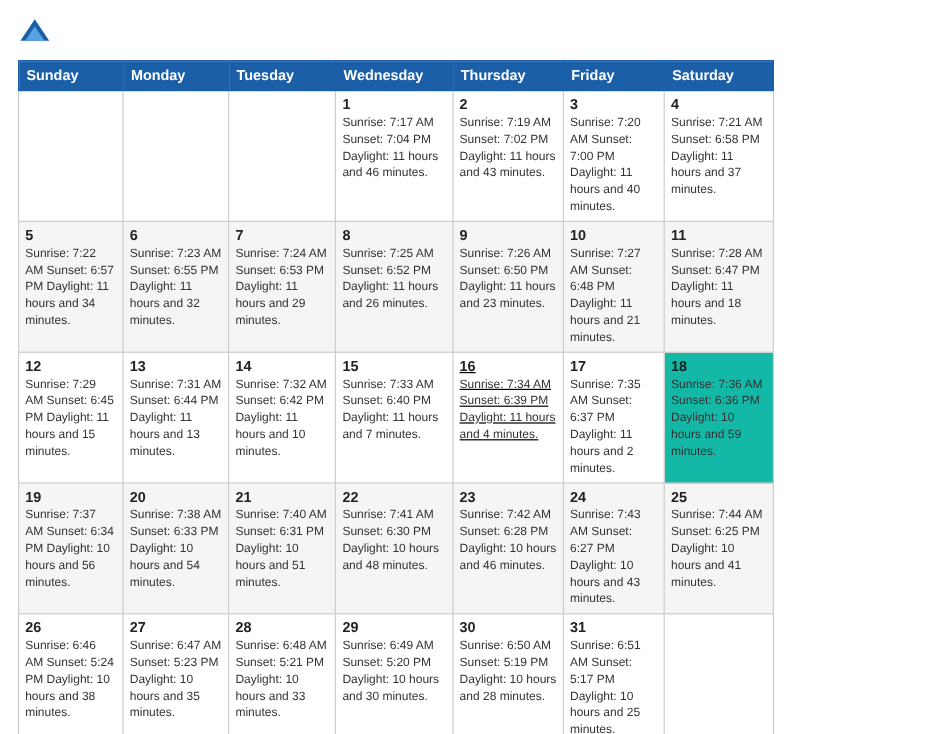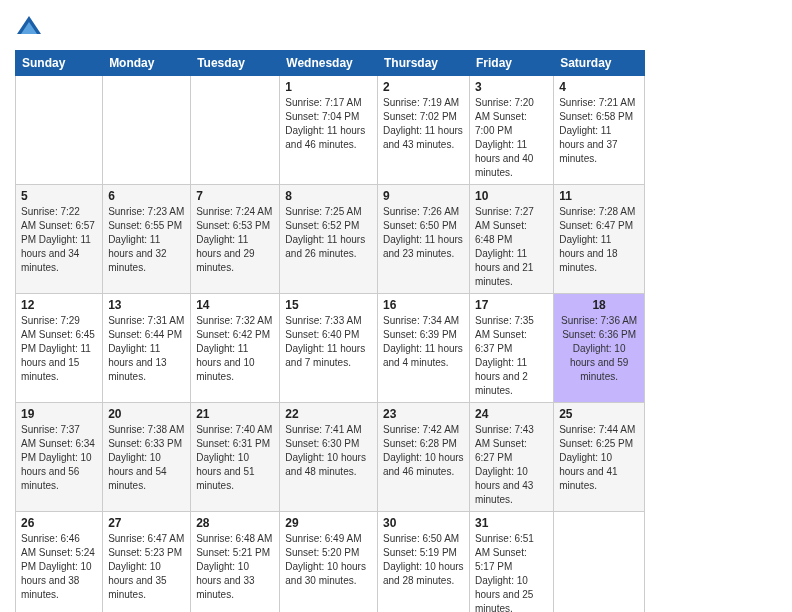--- a/index.html
+++ b/index.html
@@ -231,33 +231,33 @@
             <div class="day-info">Sunrise: 7:32 AM
 Sunset: 6:42 PM
 Daylight: 11 hours and 10 minutes.</div>
           </td>
           <td style="background: rgb(255, 255, 255); margin-top: 16px;">
             <span class="day-number">15</span>
             <div class="day-info">Sunrise: 7:33 AM
 Sunset: 6:40 PM
 Daylight: 11 hours and 7 minutes.</div>
           </td>
-          <td style="background: rgb(255, 255, 255);">
+          <td style="background: rgb(255, 255, 255); text-decoration: underline;">
             <span class="day-number">16</span>
             <div class="day-info">Sunrise: 7:34 AM
 Sunset: 6:39 PM
 Daylight: 11 hours and 4 minutes.</div>
           </td>
           <td style="background: rgb(255, 255, 255);">
             <span class="day-number">17</span>
             <div class="day-info">Sunrise: 7:35 AM
 Sunset: 6:37 PM
 Daylight: 11 hours and 2 minutes.</div>
           </td>
-          <td style="background: #c4b5fd; text-align: center;">
+          <td style="background: #14b8a6;">
             <span class="day-number">18</span>
             <div class="day-info">Sunrise: 7:36 AM
 Sunset: 6:36 PM
 Daylight: 10 hours and 59 minutes.</div>
           </td>
         </tr>
         <tr>
           <td style="background: rgb(245, 245, 245); margin-top: 16px;">
             <span class="day-number">19</span>
             <div class="day-info">Sunrise: 7:37 AM

